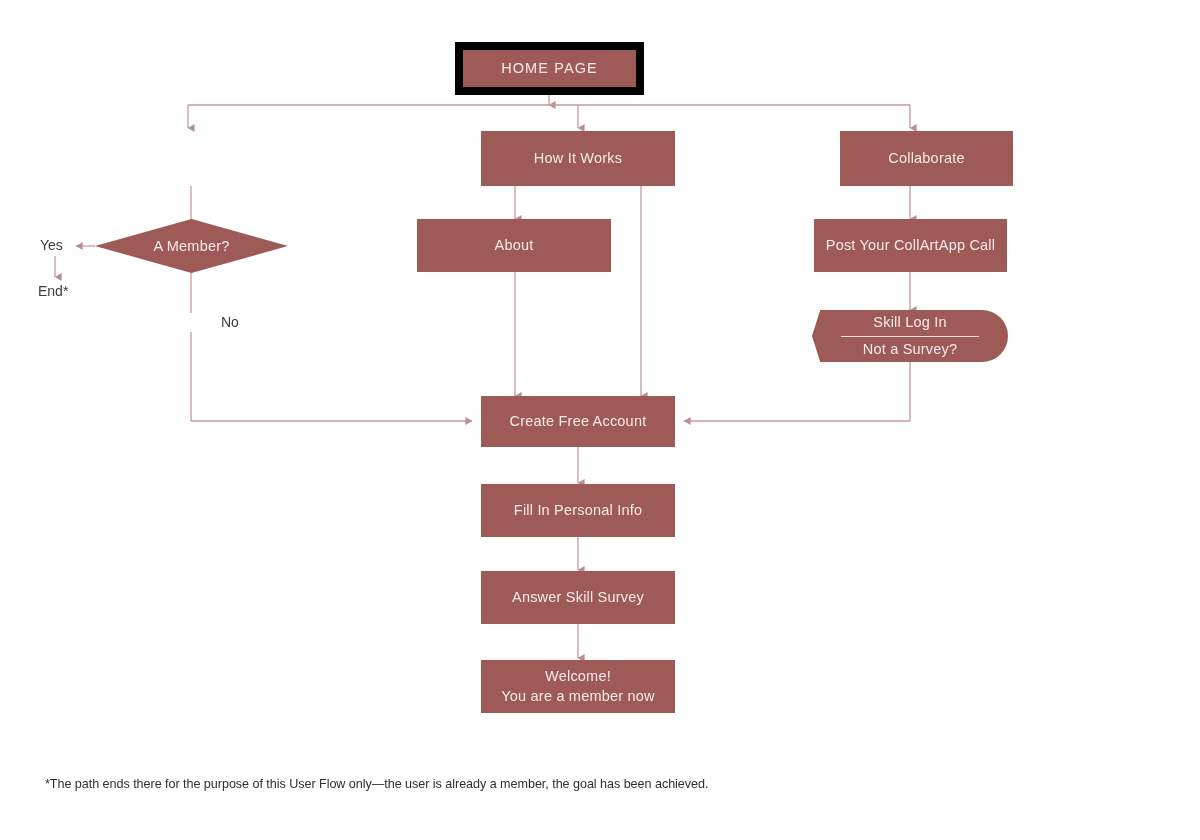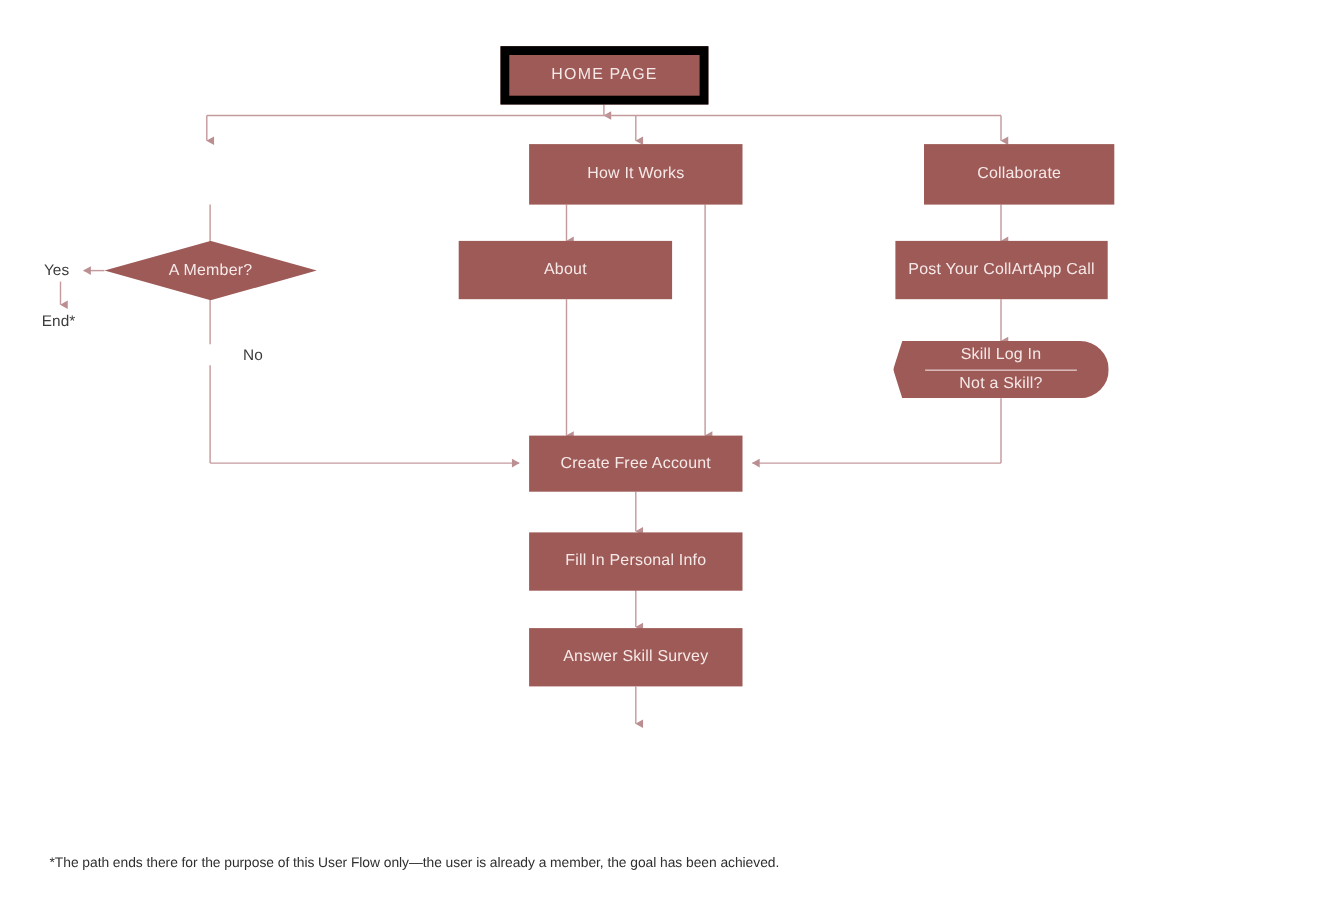--- a/index.html
+++ b/index.html
@@ -242,36 +242,40 @@
 
   <div class="node process" style="left:814px; top:219px; width:193px; height:53px;">
     <span class="line1">Post Your CollArtApp Call</span>
   </div>
 
   <div class="node prompt" style="left:812px; top:310px; width:196px; height:52px;">
     <span class="pshape"></span>
     <span class="ptext">
       <span class="line1">Skill Log In</span>
       <span class="divider"></span>
-      <span class="line2">Not a Skill?</span>
+      <span class="line2">Not a Survey?</span>
     </span>
   </div>
 
   <div class="node process" style="left:481px; top:396px; width:194px; height:51px;">
     <span class="line1">Create Free Account</span>
   </div>
 
   <div class="node process" style="left:481px; top:484px; width:194px; height:53px;">
     <span class="line1">Fill In Personal Info</span>
   </div>
 
   <div class="node process" style="left:481px; top:571px; width:194px; height:53px;">
     <span class="line1">Answer Skill Survey</span>
   </div>
 
+  <div class="node process" style="left:481px; top:660px; width:194px; height:53px;">
+    <span class="line1">Welcome!</span>
+    <span class="line2">You are a member now</span>
+  </div>
 
   <div class="edge-label" style="left:40px; top:237px;">Yes</div>
   <div class="edge-label" style="left:38px; top:283px;">End*</div>
   <div class="edge-label" style="left:181px; top:314px;margin-left:40px;">No</div>
 
   <div id="footnote">*The path ends there for the purpose of this User Flow only—the user is already a member, the goal has been achieved.</div>
 
 
 </div>
 

